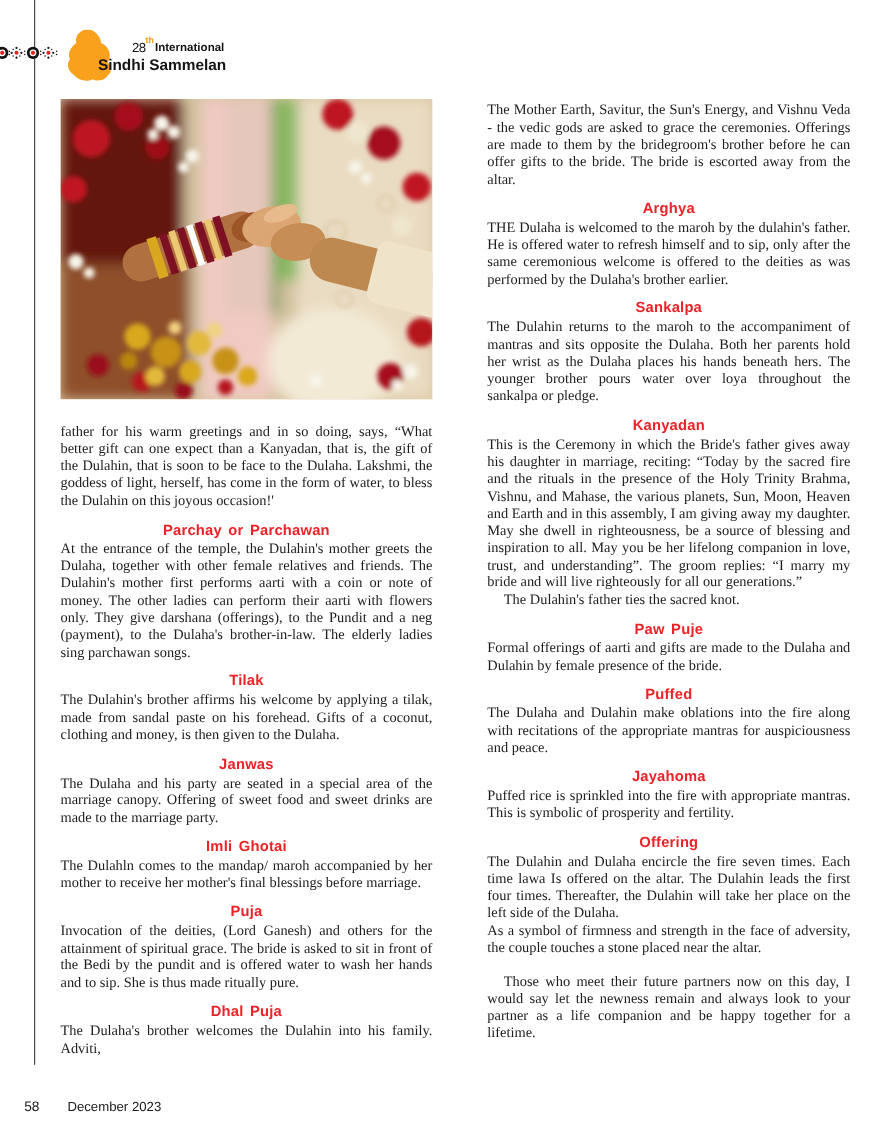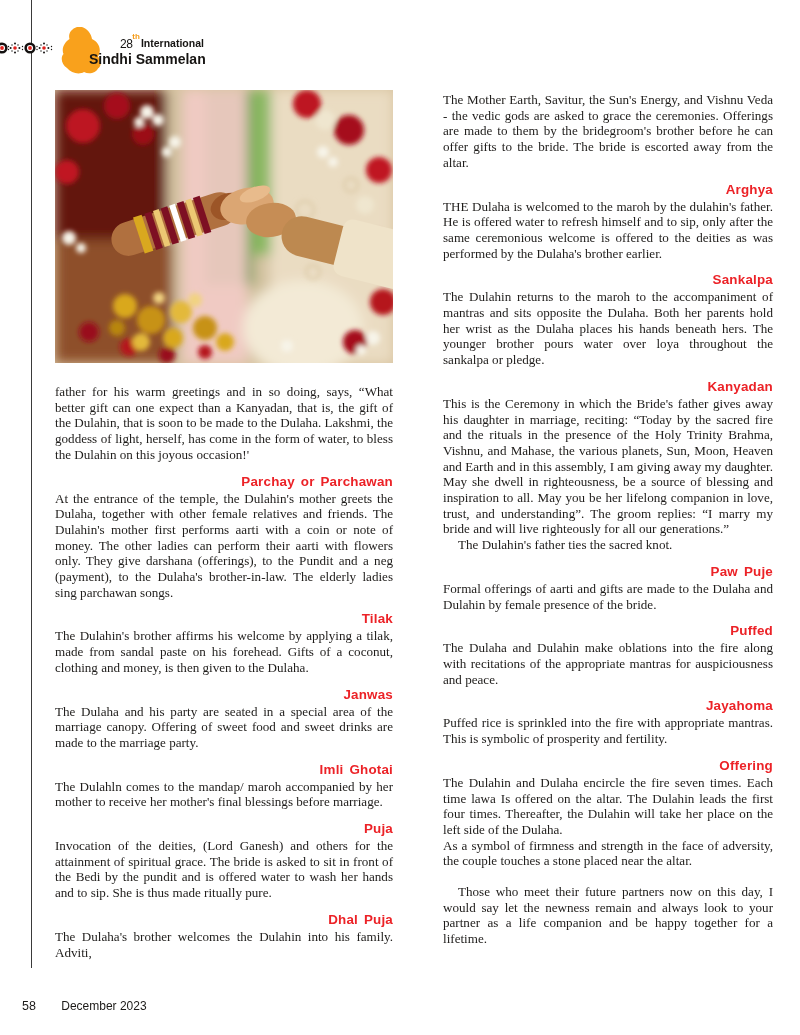--- a/index.html
+++ b/index.html
@@ -37,21 +37,21 @@
   }
   
   .col{position:absolute;text-align:justify;font-size:13.1px;line-height:15.7px;}
   .col-left{left:55px;top:384px;width:338px;}
   .col-right{left:403px;top:92px;width:330px;margin-left:40px;}
   .col p{margin:0;}
   .sec-h{
     font-family:"Liberation Sans","DejaVu Sans",sans-serif;
     font-size:13.4px;font-weight:bold;color:#ec2227;
     letter-spacing:0.2px;word-spacing:2px;
-    margin:11px 0 2px 0;line-height:15px;text-align:right;
+    margin:11px 0 2px 0;line-height:15px;text-align:center;
   }
   .indent{text-indent:15px;font-family:Liberation Serif, serif;}
   .closing{margin-top:15px !important;text-indent:15px;}
   
   .footer{
     position:absolute;left:22px;top:999px;
     font-family:"Liberation Sans","DejaVu Sans",sans-serif;
     font-size:12px;color:#1c1a18;
   }
   .pageno{font-weight:normal;font-size:12.5px;}
@@ -223,21 +223,21 @@
 
       <g transform="translate(232,122) rotate(14)">
         <rect x="0" y="0" width="115" height="40" rx="20" fill="#bd8950"></rect>
         <rect x="58" y="-9" width="75" height="58" rx="10" fill="#efe3c9"></rect>
       </g>
     </g>
   </svg>
 </div>
 
 <div class="col col-left">
-  <p>father for his warm greetings and in so doing, says, “What better gift can one expect than a Kanyadan, that is, the gift of the Dulahin, that is soon to be made to the Dulaha. Lakshmi, the goddess of light, herself, has come in the form of water, to bless the Dulahin on this joyous occasion!'</p>
+  <p>father for his warm greetings and in so doing, says, “What better gift can one expect than a Kanyadan, that is, the gift of the Dulahin, that is soon to be face to the Dulaha. Lakshmi, the goddess of light, herself, has come in the form of water, to bless the Dulahin on this joyous occasion!'</p>
 
   <h3 class="sec-h">Parchay or Parchawan</h3>
   <p>At the entrance of the temple, the Dulahin's mother greets the Dulaha, together with other female relatives and friends. The Dulahin's mother first performs aarti with a coin or note of money. The other ladies can perform their aarti with flowers only. They give darshana (offerings), to the Pundit and a neg (payment), to the Dulaha's brother-in-law. The elderly ladies sing parchawan songs.</p>
 
   <h3 class="sec-h">Tilak</h3>
   <p>The Dulahin's brother affirms his welcome by applying a tilak, made from sandal paste on his forehead. Gifts of a coconut, clothing and money, is then given to the Dulaha.</p>
 
   <h3 class="sec-h">Janwas</h3>
   <p>The Dulaha and his party are seated in a special area of the marriage canopy. Offering of sweet food and sweet drinks are made to the marriage party.</p>
 

